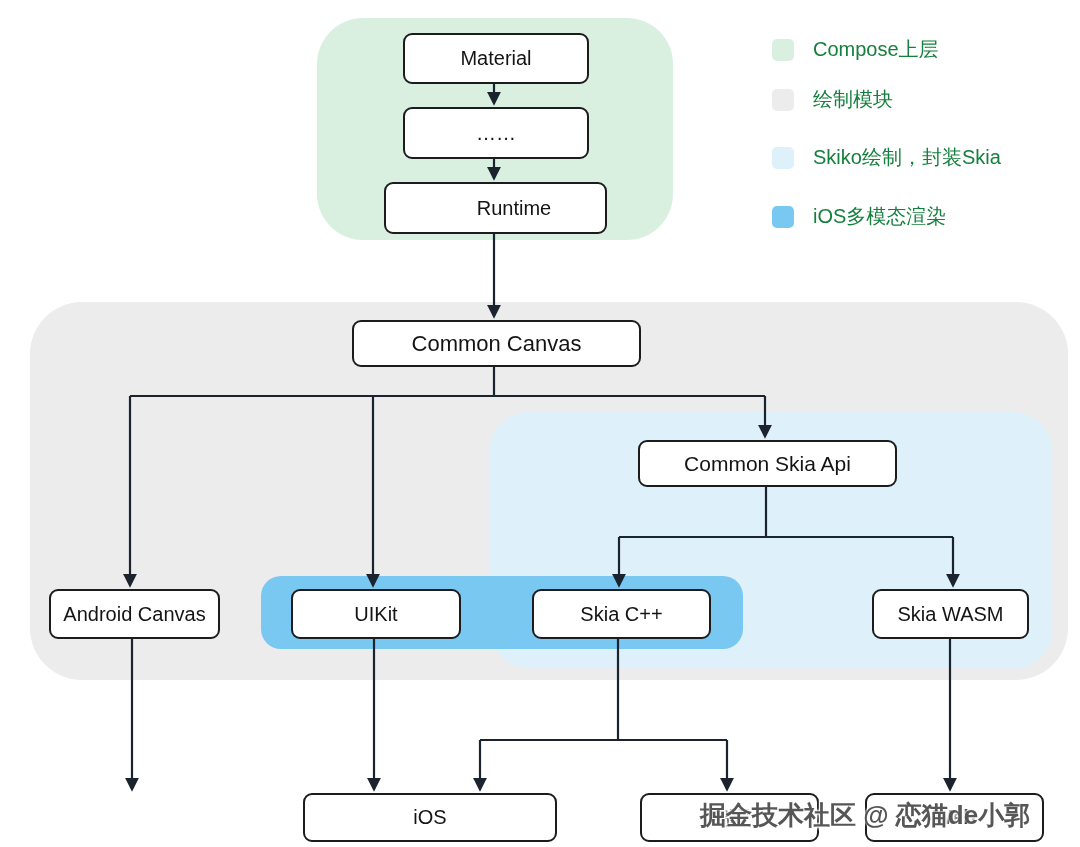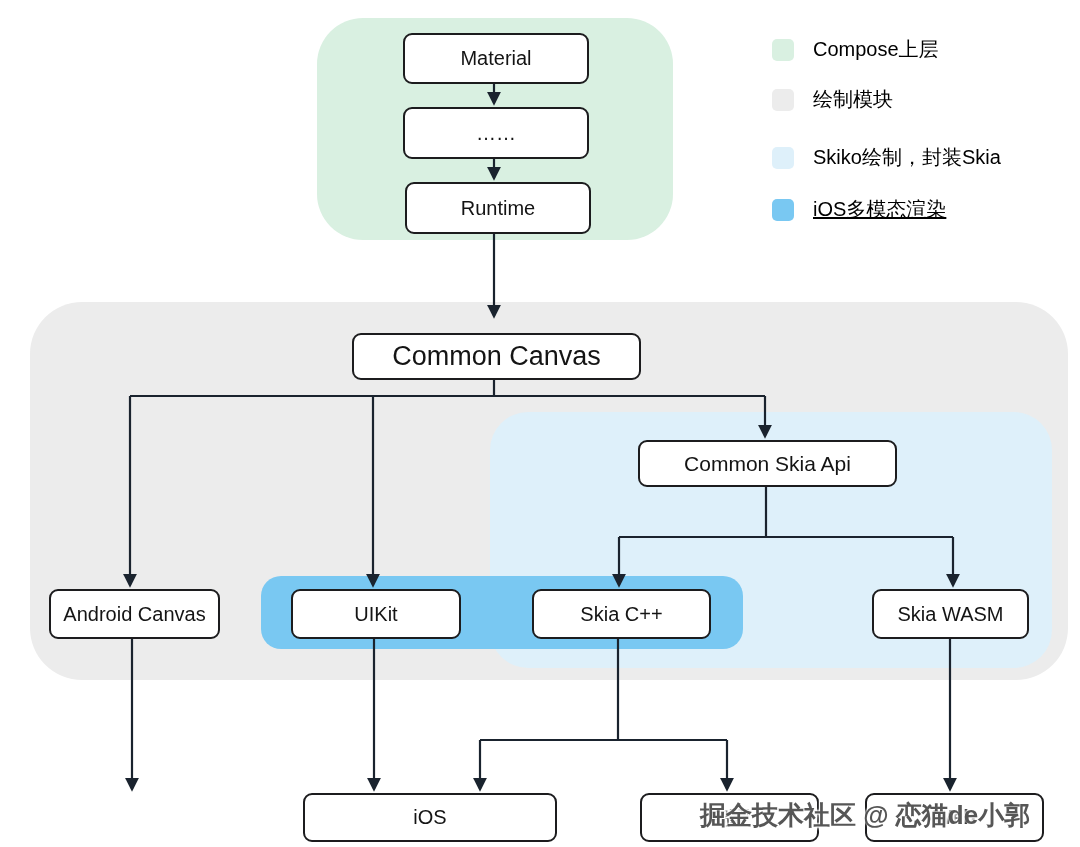--- a/index.html
+++ b/index.html
@@ -15,41 +15,41 @@
 
   svg.edges { position:absolute; left:0; top:0; }
 
   .node {
     position:absolute; background:#ffffff; border:2px solid #1c1c1e; border-radius:9px;
     display:flex; align-items:center; justify-content:center;
     font-size:20px; color:#141414; white-space:nowrap;
   }
   [data-name="node-material"]        { left:403px; top:33px;  width:182px; height:47px; }
   [data-name="node-dots"]            { left:403px; top:107px; width:182px; height:48px; }
-  [data-name="node-runtime"]         { left:405px; top:182px; width:182px; height:48px; }
-  [data-name="node-common-canvas"]   { left:352px; top:333px; width:285px; height:43px; font-size:27px; }
+  [data-name="node-runtime"]         { left:384px; top:182px; width:182px; height:48px;padding-left:37px; }
+  [data-name="node-common-canvas"]   { left:352px; top:320px; width:285px; height:43px; font-size:22px; }
   [data-name="node-common-skia-api"] { left:638px; top:440px; width:255px; height:43px; font-size:21px; }
   [data-name="node-android-canvas"]  { left:49px;  top:589px; width:167px; height:46px; }
   [data-name="node-uikit"]           { left:291px; top:589px; width:166px; height:46px;border-radius:9px; }
   [data-name="node-skia-cpp"]        { left:532px; top:589px; width:175px; height:46px; }
   [data-name="node-skia-wasm"]       { left:872px; top:589px; width:153px; height:46px; }
   [data-name="node-android"]         { left:43px;  top:793px; width:174px; height:45px; }
   [data-name="node-ios"]             { left:303px; top:793px; width:250px; height:45px; }
   [data-name="node-harmony"]         { left:640px; top:793px; width:175px; height:45px; }
   [data-name="node-web"]             { left:865px; top:793px; width:175px; height:45px;font-weight:bold; }
 
   .legend-item {
     position:absolute; left:772px; display:flex; align-items:center; gap:19px; height:23px;
   }
   [data-name="legend-item-compose"] { top:38px; }
   [data-name="legend-item-draw"]    { top:88px; }
   [data-name="legend-item-skiko"]   { top:146px; }
-  [data-name="legend-item-ios"]     { top:198px;text-decoration:underline; }
+  [data-name="legend-item-ios"]     { top:205px; }
   .swatch { width:22px; height:22px; border-radius:5px; flex:0 0 auto; }
-  .legend-label { font-size:20px; color:#000000; white-space:nowrap;text-align:right; }
+  .legend-label { font-size:20px; color:#15803d; white-space:nowrap;text-align:right; }
 
   .watermark {
     position:absolute; left:700px; top:798px; width:380px;
     font-size:26px; color:rgba(72,72,72,0.92); white-space:nowrap;
     text-shadow: 1px 1px 0 #ffffff, 2px 2px 3px rgba(255,255,255,0.95),
                  -1px -1px 2px rgba(255,255,255,0.85), 2px -1px 2px rgba(255,255,255,0.8);
     font-weight: bold;
   }
 </style>
 </head>

